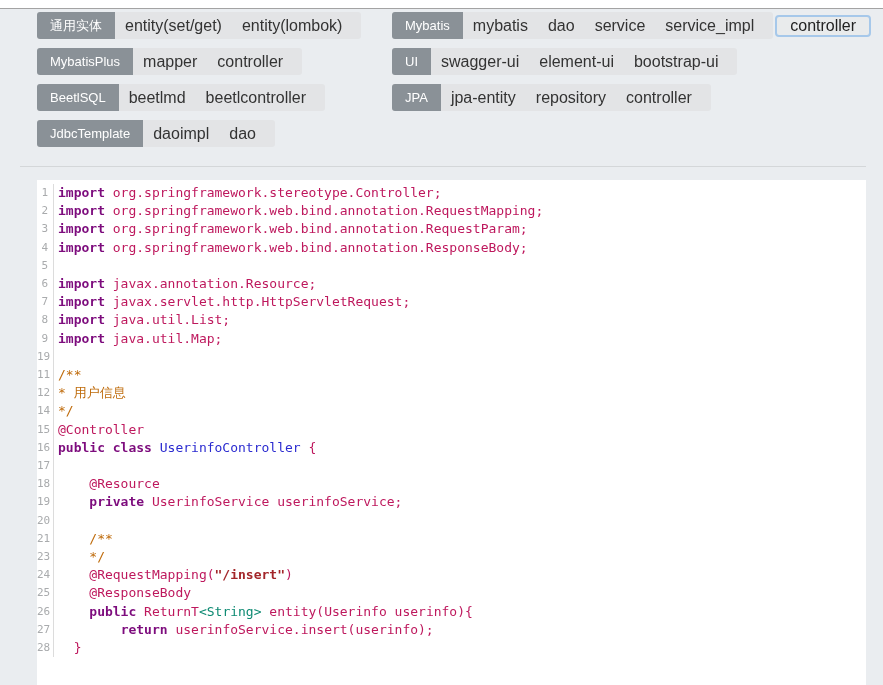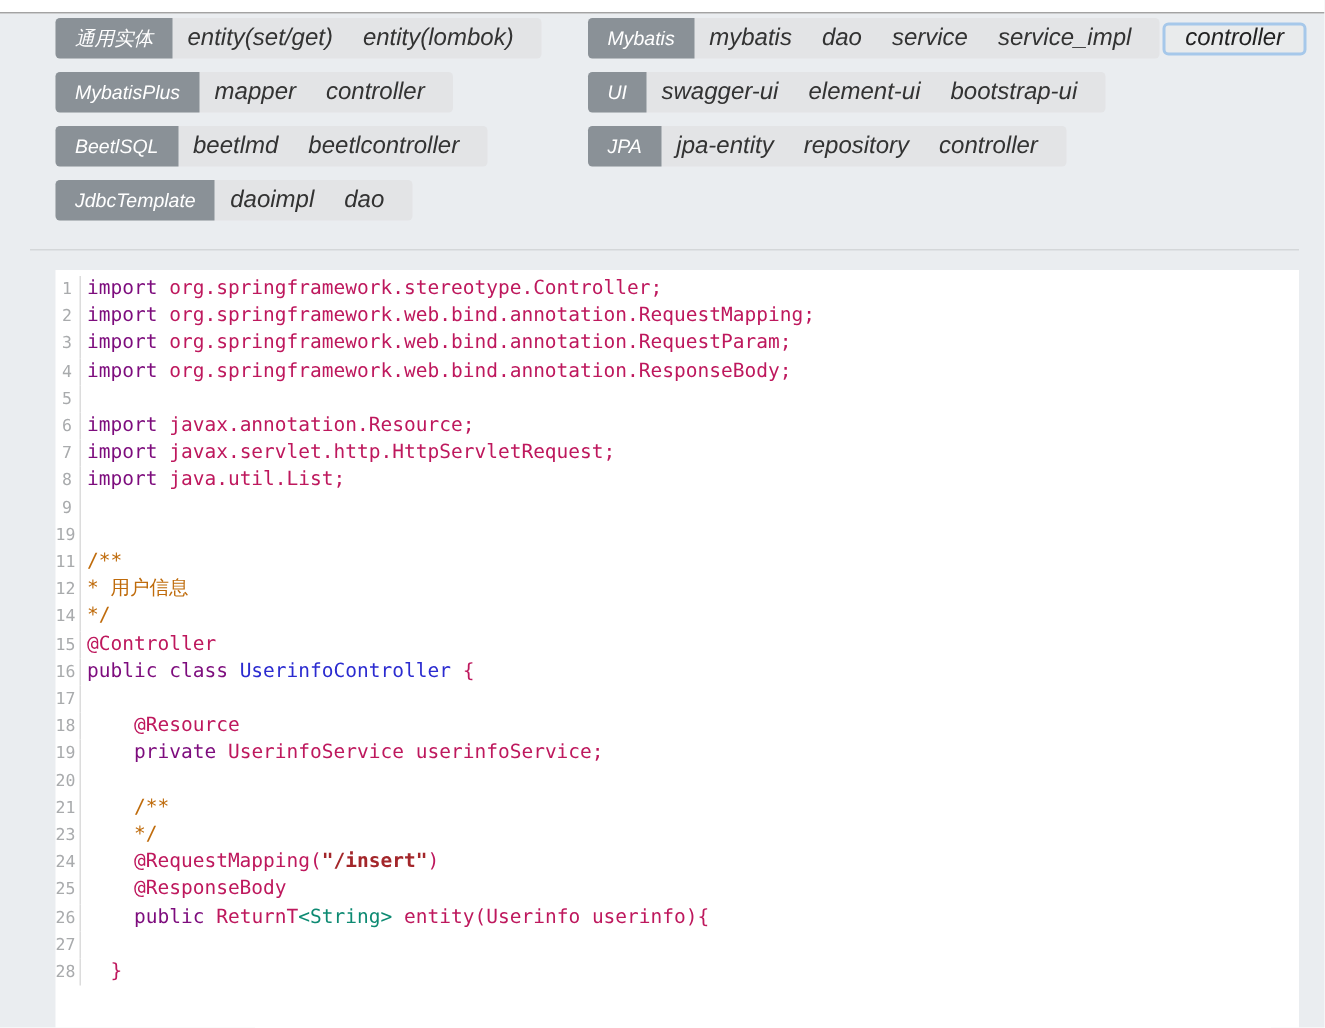--- a/index.html
+++ b/index.html
@@ -19,21 +19,21 @@
   html,body{margin:0;padding:0;}
   body{
     width:883px;height:685px;overflow:hidden;
     background:var(--page-bg);
     font-family:"Liberation Sans",sans-serif;
   }
   .chrome-top{height:9px;background:#ffffff;border-bottom:1px solid #a3a3a3;}
   .toolbar{display:flex;padding:3px 0 0 37px;}
   .tb-col{flex:none;}
   .tb-col.left{width:355px;}
-  .group-row{height:27px;margin-bottom:9px;display:flex;align-items:stretch;font-style:italic;}
+  .group-row{height:27px;margin-bottom:9px;display:flex;align-items:stretch;}
   .pill{
     display:inline-flex;align-items:center;
     background:var(--pill-bg);border-radius:3px;padding-right:9px;
   }
   .glabel{
     background:var(--label-bg);color:#ffffff;
     padding:0 13px;height:100%;display:flex;align-items:center;
     border-radius:3px 0 0 3px;font-size:13px;white-space:nowrap;
   }
   .item{
@@ -54,21 +54,21 @@
     font-size:13px;line-height:18.2px;
   }
   .code-line{display:flex;}
   .ln{
     flex:none;width:17px;text-align:right;padding-right:5px;
     border-right:1px solid #dcdcdc;color:var(--line-number);
     font-size:11px;line-height:18.2px;
   }
   .lc{white-space:pre;padding-left:4px;color:#141414;}
   .seg-pl{color:#be185d;}
-  .seg-kw{color:var(--keyword);font-weight:normal;}
+  .seg-kw{color:var(--keyword);font-weight:bold;}
   .seg-cm{color:var(--comment);}
   .seg-str{color:var(--string);font-weight:bold;}
   .seg-cls{color:var(--class-name);}
   .seg-gen{color:var(--generic);}
 </style>
 </head>
 <body>
 
 <div class="chrome-top"></div>
 
@@ -164,20 +164,21 @@
       <div class="code-line">
         <span class="ln">7</span>
         <span class="lc"><span class="seg-kw">import</span><span class="seg-pl"> javax.servlet.http.HttpServletRequest;</span></span>
       </div>
       <div class="code-line">
         <span class="ln">8</span>
         <span class="lc"><span class="seg-kw">import</span><span class="seg-pl"> java.util.List;</span></span>
       </div>
       <div class="code-line">
         <span class="ln">9</span>
+        <span class="lc"><span class="seg-kw">import</span><span class="seg-pl"> java.util.Map;</span></span>
       </div>
       <div class="code-line">
         <span class="ln">19</span>
         <span class="lc"></span>
       </div>
       <div class="code-line">
         <span class="ln">11</span>
         <span class="lc"><span class="seg-cm">/**</span></span>
       </div>
       <div class="code-line">
@@ -227,19 +228,20 @@
       <div class="code-line">
         <span class="ln">25</span>
         <span class="lc"><span class="seg-pl">    @ResponseBody</span></span>
       </div>
       <div class="code-line">
         <span class="ln">26</span>
         <span class="lc"><span class="seg-pl">    </span><span class="seg-kw">public</span><span class="seg-pl"> ReturnT</span><span class="seg-gen">&lt;String&gt;</span><span class="seg-pl"> entity(Userinfo userinfo){</span></span>
       </div>
       <div class="code-line">
         <span class="ln">27</span>
+        <span class="lc"><span class="seg-pl">        </span><span class="seg-kw">return</span><span class="seg-pl"> userinfoService.insert(userinfo);</span></span>
       </div>
       <div class="code-line">
         <span class="ln">28</span>
         <span class="lc"><span class="seg-pl">  }</span></span>
       </div>
     </div>
 </div>
 
 </body></html>

